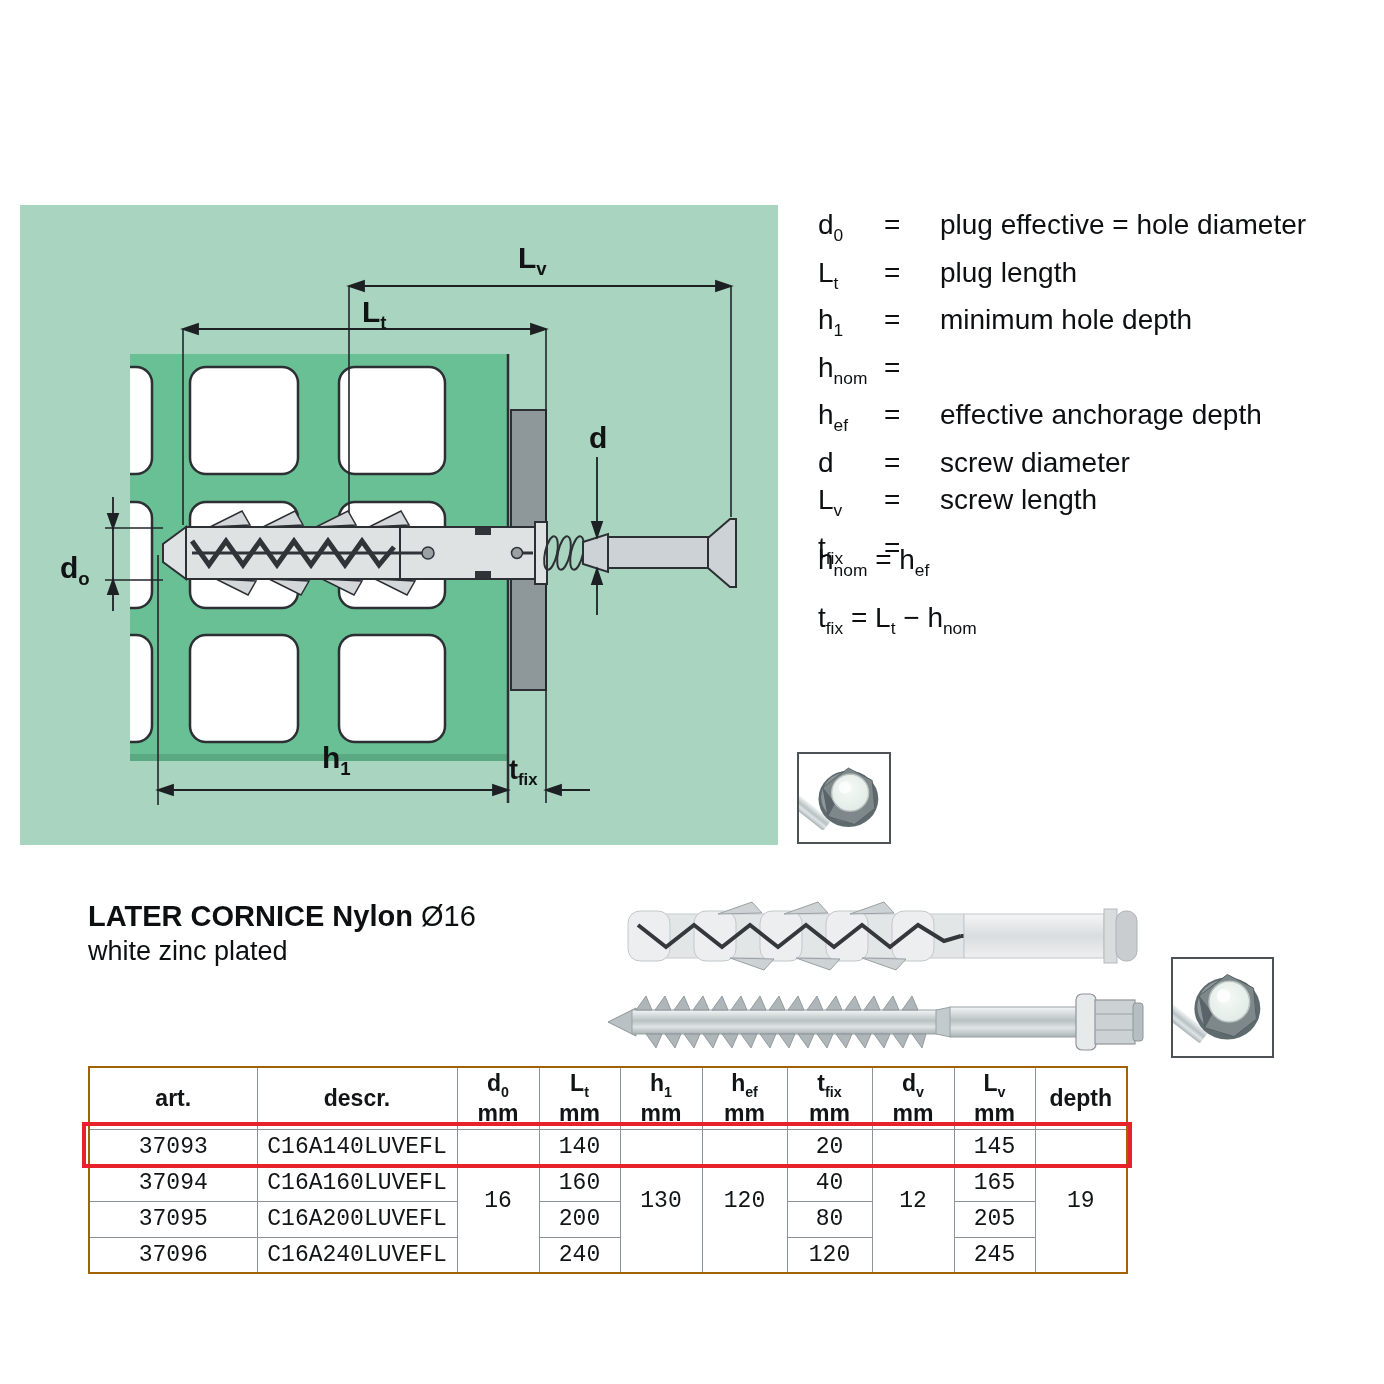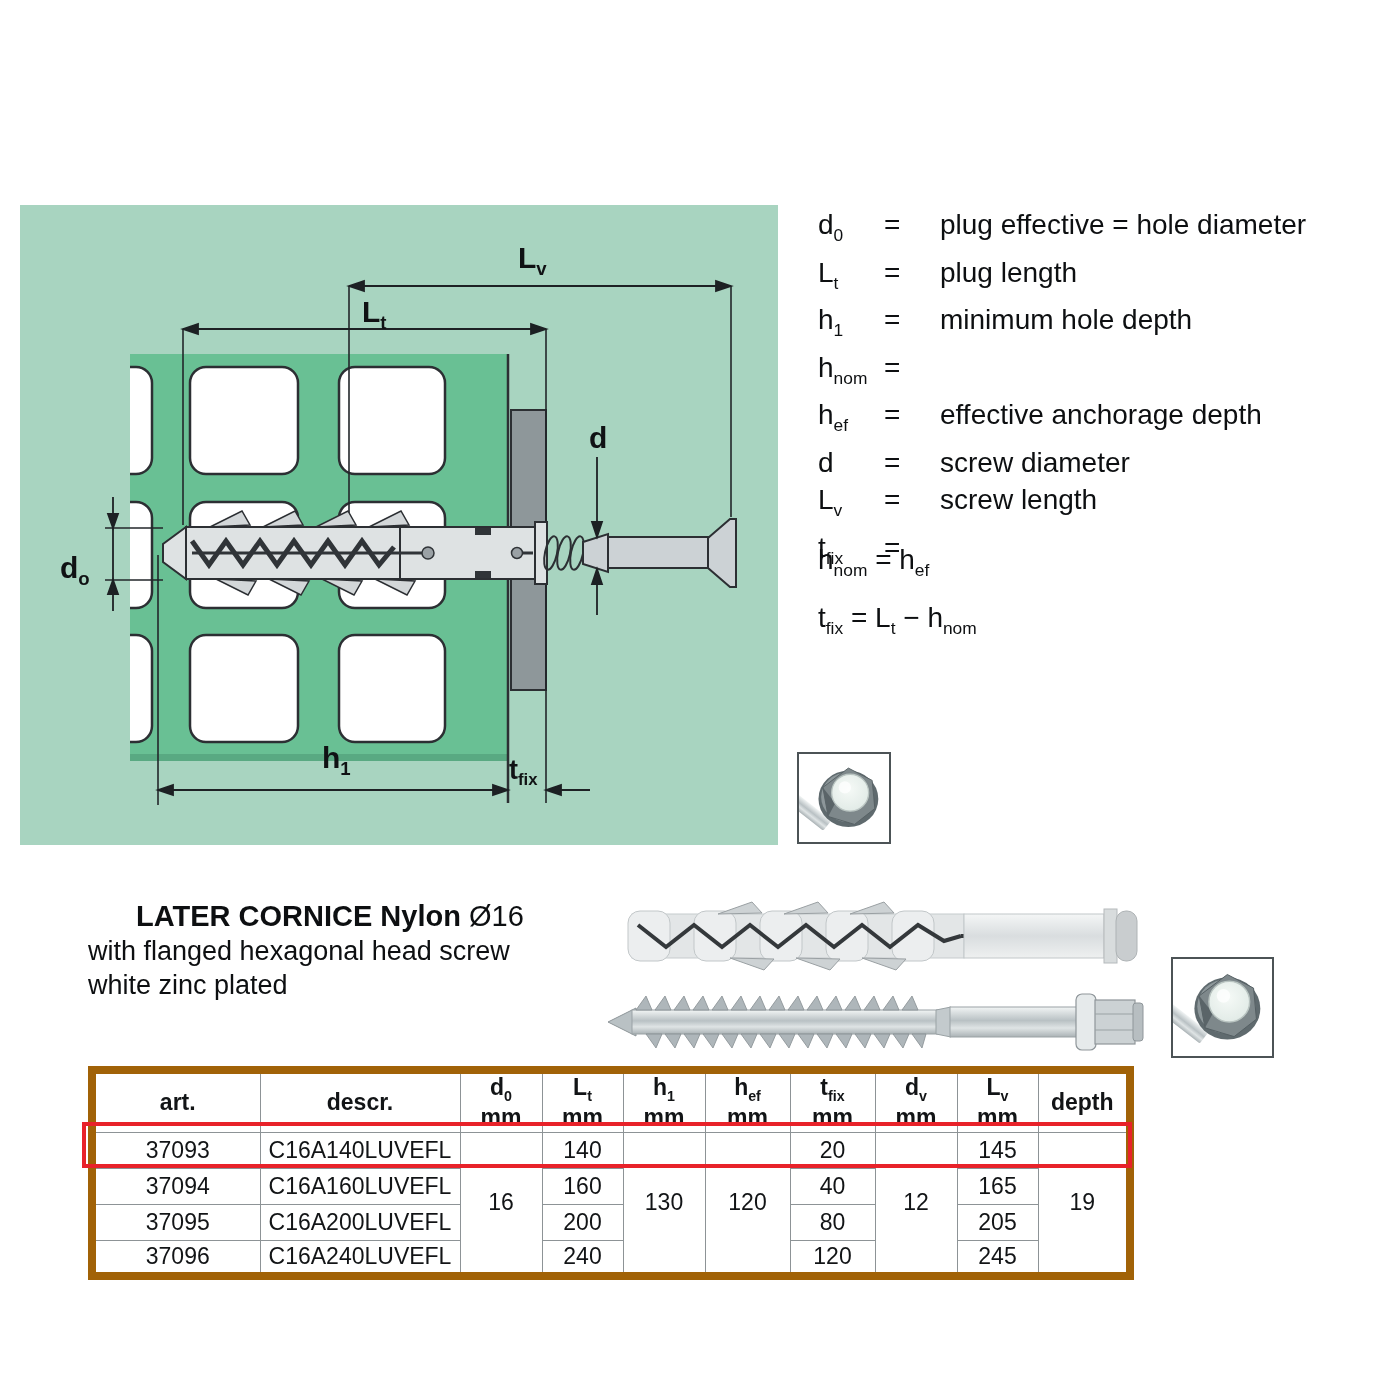--- a/index.html
+++ b/index.html
@@ -21,36 +21,36 @@
   .formulas sub{font-size:0.62em;}
 
   
   .inset{position:absolute;background:#ffffff;border:2px solid #4c5356;box-sizing:border-box;}
   .inset1{left:797px;top:752px;width:94px;height:92px;}
   .inset2{left:1171px;top:957px;width:103px;height:101px;}
   .inset svg{width:100%;height:100%;display:block;}
 
   
   .product-title{position:absolute;left:88px;top:899px;width:520px;}
-  .product-title .t1{font-size:29px;line-height:35px;margin-left:48px;}
+  .product-title .t1{font-size:29px;line-height:35px;}
   .product-title .t1 .b{font-weight:bold;}
   .product-title .t2,.product-title .t3{font-size:27px;line-height:34px;}
   .photo{position:absolute;}
   .photo svg{display:block;}
   .plug-photo{left:626px;top:901px;width:514px;height:72px;}
   .screw-photo{left:606px;top:980px;width:540px;height:82px;}
 
   
   #spec-table-wrap{position:absolute;left:88px;top:1066px;}
   table.spec{border-collapse:collapse;table-layout:fixed;width:1038px;
-             border:8px solid #a16207;font-size:23px;color:#121416;}
+             border:2px solid #a16207;font-size:23px;color:#121416;}
   table.spec th,table.spec td{border:1px solid #8d9396;text-align:center;vertical-align:middle;
              padding:0;overflow:hidden;}
   table.spec thead tr{height:62px;}
-  table.spec tbody tr{height:36px;}
+  table.spec tbody tr{height:36px;font-family:Liberation Mono, monospace;}
   table.spec th{font-weight:bold;}
   table.spec th .unit{font-weight:bold;}
   table.spec sub{font-size:0.62em;}
   .red-highlight{position:absolute;left:82px;top:1122px;width:1050px;height:46px;
                  border:4px solid #e8222a;box-sizing:border-box;pointer-events:none;}
 </style>
 </head>
 <body>
 
 <svg width="0" height="0" style="position:absolute">
@@ -232,21 +232,20 @@
       <ellipse cx="54" cy="49" rx="30" ry="28" fill="#8d979a"></ellipse>
       <polygon points="55,16 82,30 85,62 62,80 32,71 26,38" fill="#7e888b" stroke="#545e62" stroke-width="1"></polygon>
       <polygon points="32,71 26,38 40,56" fill="#5a6468"></polygon>
       <circle cx="57" cy="44" r="21" fill="url(#hexTop)" stroke="#b9c4c1" stroke-width="1.5"></circle>
       <circle cx="51" cy="38" r="7" fill="#ffffff" opacity="0.75"></circle>
     </svg>
   </div>
 
   <div class="product-title">
     <div class="t1"><span class="b">LATER CORNICE Nylon</span><span> Ø16</span></div>
-    <div class="t2">with flanged hexagonal head screw</div>
     <div class="t3">white zinc plated</div>
   </div>
 
   <div class="photo plug-photo">
     <svg width="514" height="72" viewBox="0 0 514 72">
       <rect x="6" y="13" width="332" height="44" fill="#e3e6e7" stroke="#c6cbcd" stroke-width="1"></rect>
       <g fill="#eceeef" stroke="#c2c7c9" stroke-width="1">
         <rect x="2" y="10" width="42" height="50" rx="12"></rect>
           <rect x="68" y="10" width="42" height="50" rx="12"></rect>
         <rect x="134" y="10" width="42" height="50" rx="12"></rect>

